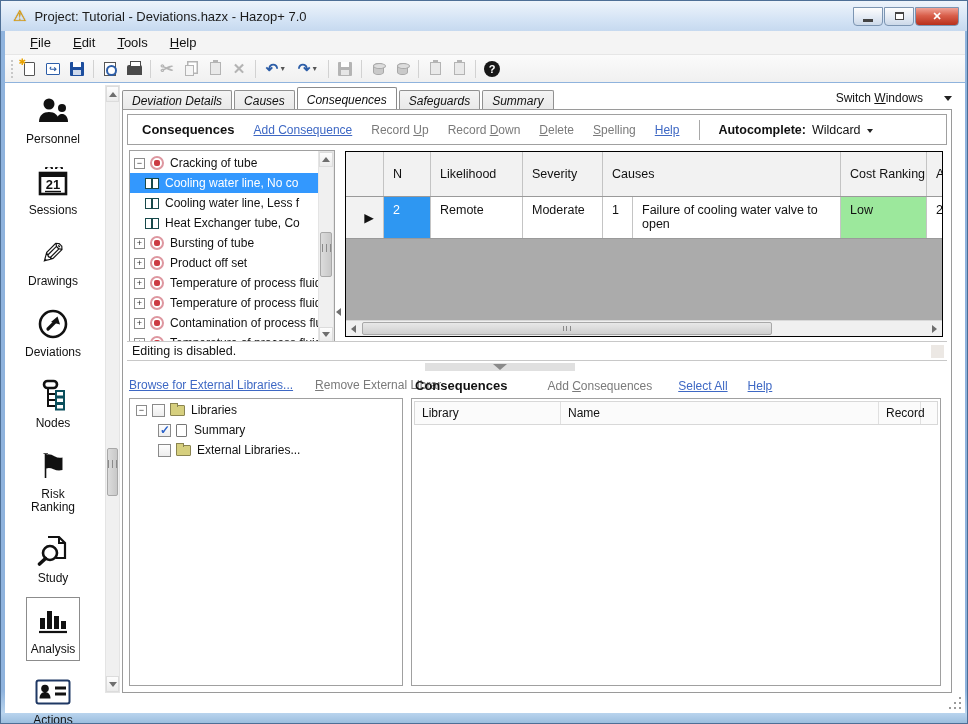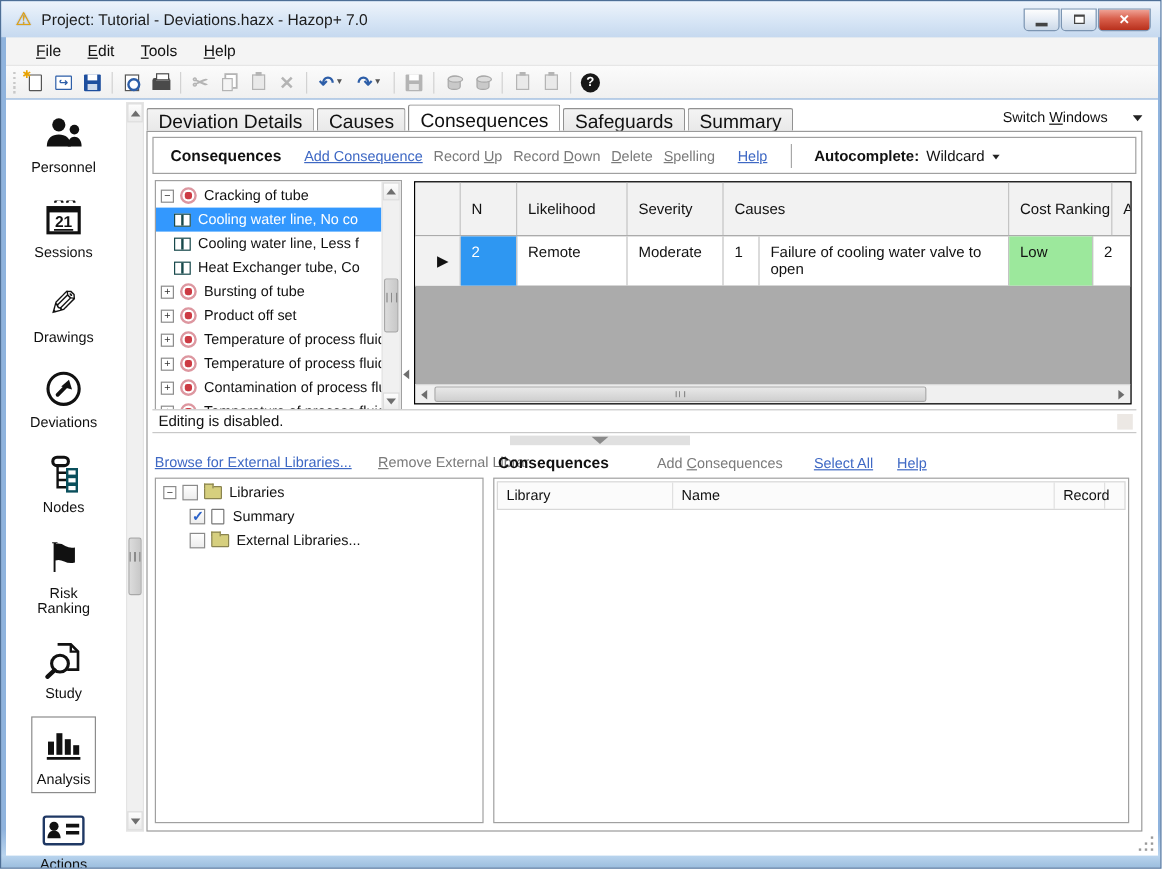--- a/index.html
+++ b/index.html
@@ -66,32 +66,32 @@
   .sb-thumb { position:absolute; left:1px; right:1px; background:linear-gradient(90deg,#dcdcdc,#c8c8c8); border:1px solid #a8a8a8; border-radius:2px; }
   .sb-thumb::after { content:""; display:block; width:7px; height:8px; margin:auto; margin-top:calc(50% + 6px); border-left:1px solid #8a8a8a; border-right:1px solid #8a8a8a; background:linear-gradient(90deg,transparent 3px,#8a8a8a 3px,#8a8a8a 4px,transparent 4px); }
   .tri { width:0; height:0; }
   .tri-up { border-left:4px solid transparent; border-right:4px solid transparent; border-bottom:5px solid #6e6e6e; }
   .tri-down { border-left:4px solid transparent; border-right:4px solid transparent; border-top:5px solid #6e6e6e; }
   .tri-left { border-top:4px solid transparent; border-bottom:4px solid transparent; border-right:5px solid #6e6e6e; }
   .tri-right { border-top:4px solid transparent; border-bottom:4px solid transparent; border-left:5px solid #6e6e6e; }
 
   
   .tabstrip { position:absolute; left:121px; top:87px; width:830px; height:21px; display:flex; align-items:flex-end; }
-  .tab { font-size:16px; color:#111; background:linear-gradient(180deg,#f4f4f4,#e9e9e9); border:1px solid #919191; border-bottom:none; padding:3px 9px 3px; margin-right:2px; height:19px; border-radius:2px 2px 0 0; }
+  .tab { font-size:12px; color:#111; background:linear-gradient(180deg,#f4f4f4,#e9e9e9); border:1px solid #919191; border-bottom:none; padding:3px 9px 3px; margin-right:2px; height:19px; border-radius:2px 2px 0 0;font-style:italic; }
   .tab.active { background:#fff; height:22px; padding-top:5px; position:relative; z-index:3; border-color:#8a8a8a; }
   .switch-windows { margin-left:auto; font-size:12px; color:#111; display:flex; align-items:center; gap:21px; padding-bottom:4px; }
   .sw-tri { border-left:4px solid transparent; border-right:4px solid transparent; border-top:5px solid #222; }
 
   
   .tabpage { position:absolute; left:121px; top:108px; width:830px; height:584px; background:#fff; border:1px solid #9a9a9a; z-index:2; }
 
   
   .cons-header { position:absolute; left:4px; top:4px; width:820px; height:31px; border:1px solid #a0a0a0; display:flex; align-items:center; font-size:12px; }
   .cons-title { font-weight:bold; font-size:13px; color:#111; margin-left:14px; }
-  .hlink { color:#7a7a7a; margin-left:9px; }
+  .hlink { color:#7a7a7a; margin-left:19px; }
   .hlink-blue { color:#3e68c4; text-decoration:underline; margin-left:19px; }
   .hsep { width:1px; height:20px; background:#a8a8a8; margin-left:20px; }
   .autocomplete { margin-left:18px; display:flex; align-items:center; gap:6px; font-size:12.5px; color:#111; font-weight:600; }
   .ac-tri { border-left:3.5px solid transparent; border-right:3.5px solid transparent; border-top:4px solid #222; margin-top:2px; }
 
   
   .tree-box { position:absolute; left:6px; top:40px; width:206px; height:209px; border:1px solid #a0a0a0; background:#fff; overflow:hidden; }
   .tree-rows { position:absolute; left:0; top:2px; right:16px; bottom:15px; overflow:hidden; }
   .trow { display:flex; align-items:center; height:20px; font-size:12px; color:#111; white-space:nowrap; }
   .trow .expander { width:11px; height:11px; border:1px solid #8c8c8c; background:#fff; font-size:9px; line-height:9px; text-align:center; color:#333; margin:0 5px 0 4px; flex:none; }
@@ -467,21 +467,21 @@
         <span class="gh-cell" style="width:86px">Cost Ranking</span>
         <span class="gh-cell" style="width:20px;border-right:none">A</span>
       </div>
       <div class="grid-row">
         <span class="gc selector" style="width:38px">▶</span>
         <span class="gc ncell" style="width:47px">2</span>
         <span class="gc" style="width:92px">Remote</span>
         <span class="gc" style="width:80px">Moderate</span>
         <span class="gc" style="width:30px">1</span>
         <span class="gc" style="width:208px">Failure of cooling water valve to open</span>
-        <span class="gc low" style="width:70px">Low</span>
+        <span class="gc low" style="width:86px">Low</span>
         <span class="gc" style="width:20px;border-right:none">2</span>
       </div>
       <div class="grid-hscroll">
         <span class="hs-btn" style="left:0;">
             <span class="tri tri-left"></span>
           </span>
         <div class="hthumb" style="left:16px;width:410px;"></div>
         <span class="hs-btn" style="right:0;">
             <span class="tri tri-right"></span>
           </span>

